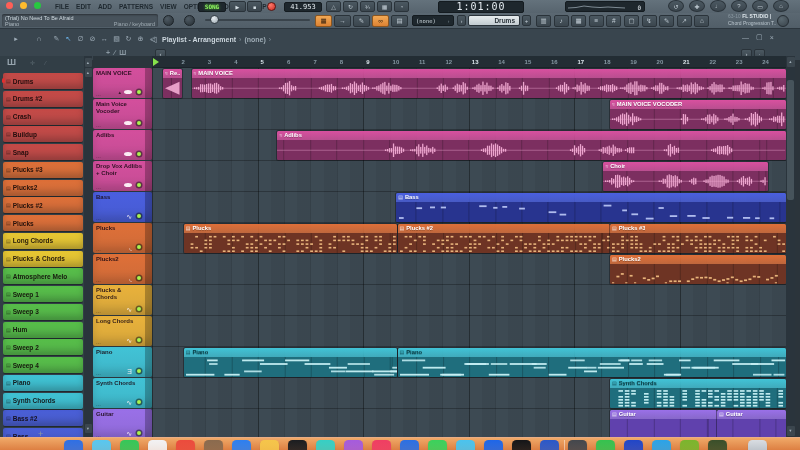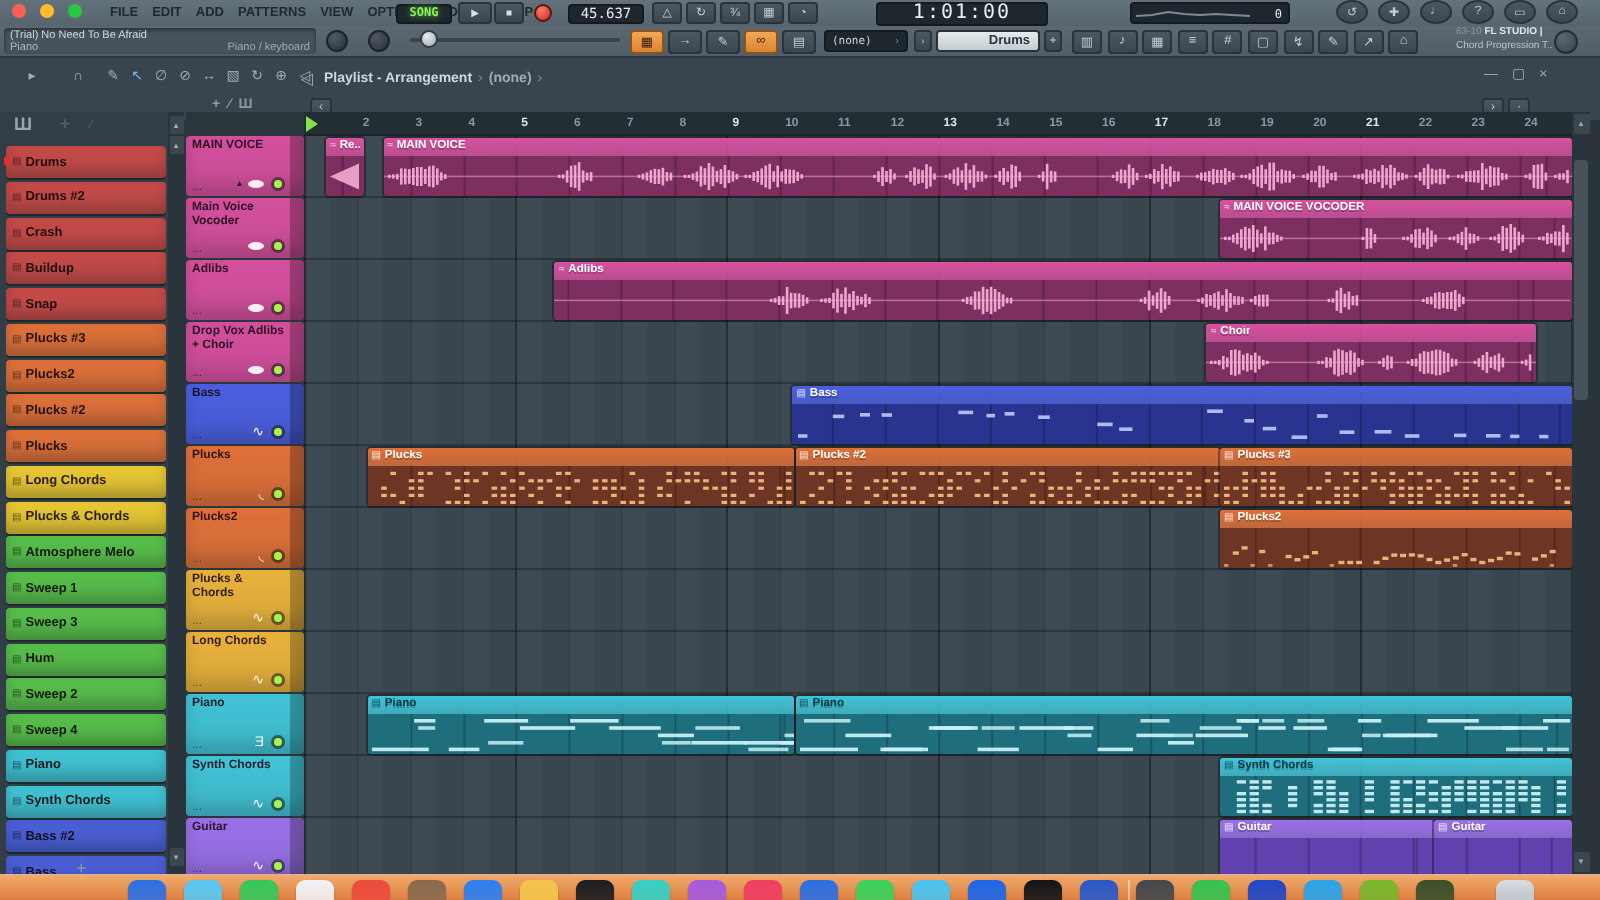--- a/index.html
+++ b/index.html
@@ -129,21 +129,21 @@
       <span style="font-size:6px;font-weight:bold;color:#8df060;text-shadow:0 0 3px #5fd43a;">SONG</span>
     </div>
     <div class="abs btn" style="left:229px;top:1px;width:17px;height:11px;">
         <span style="font-size:5px;color:#d6e0e6;">▶</span>
       </div>
     <div class="abs btn" style="left:247px;top:1px;width:15px;height:11px;">
         <span style="font-size:5px;color:#d6e0e6;">■</span>
       </div>
     <div class="abs" style="left:267px;top:2px;width:9px;height:9px;border-radius:50%;background:radial-gradient(circle at 35% 30%,#ff7a6a,#c92a22);border:1px solid #5a1511;"></div>
     <div class="abs lcd flex" style="left:284px;top:1.5px;width:38px;height:10px;justify-content:center;">
-      <span style="font-size:7px;">45.637</span>
+      <span style="font-size:7px;">41.953</span>
     </div>
     <div class="abs flex" id="row1-small" style="left:326px;top:1px;gap:2px;">
         <div class="btn" style="width: 15px; height: 11px; font-size: 6px; flex: 0 0 auto;">△</div>
         <div class="btn" style="width: 15px; height: 11px; font-size: 6px; flex: 0 0 auto;">↻</div>
         <div class="btn" style="width: 15px; height: 11px; font-size: 6px; flex: 0 0 auto;">¾</div>
         <div class="btn" style="width: 15px; height: 11px; font-size: 6px; flex: 0 0 auto;">▦</div>
         <div class="btn" style="width: 15px; height: 11px; font-size: 6px; flex: 0 0 auto;">◔</div>
       </div>
     <div class="abs lcd flex" style="left:438px;top:0.5px;width:86px;height:12px;justify-content:center;">
       <span style="font-size:10px;letter-spacing:1px;">1:01:00</span>

